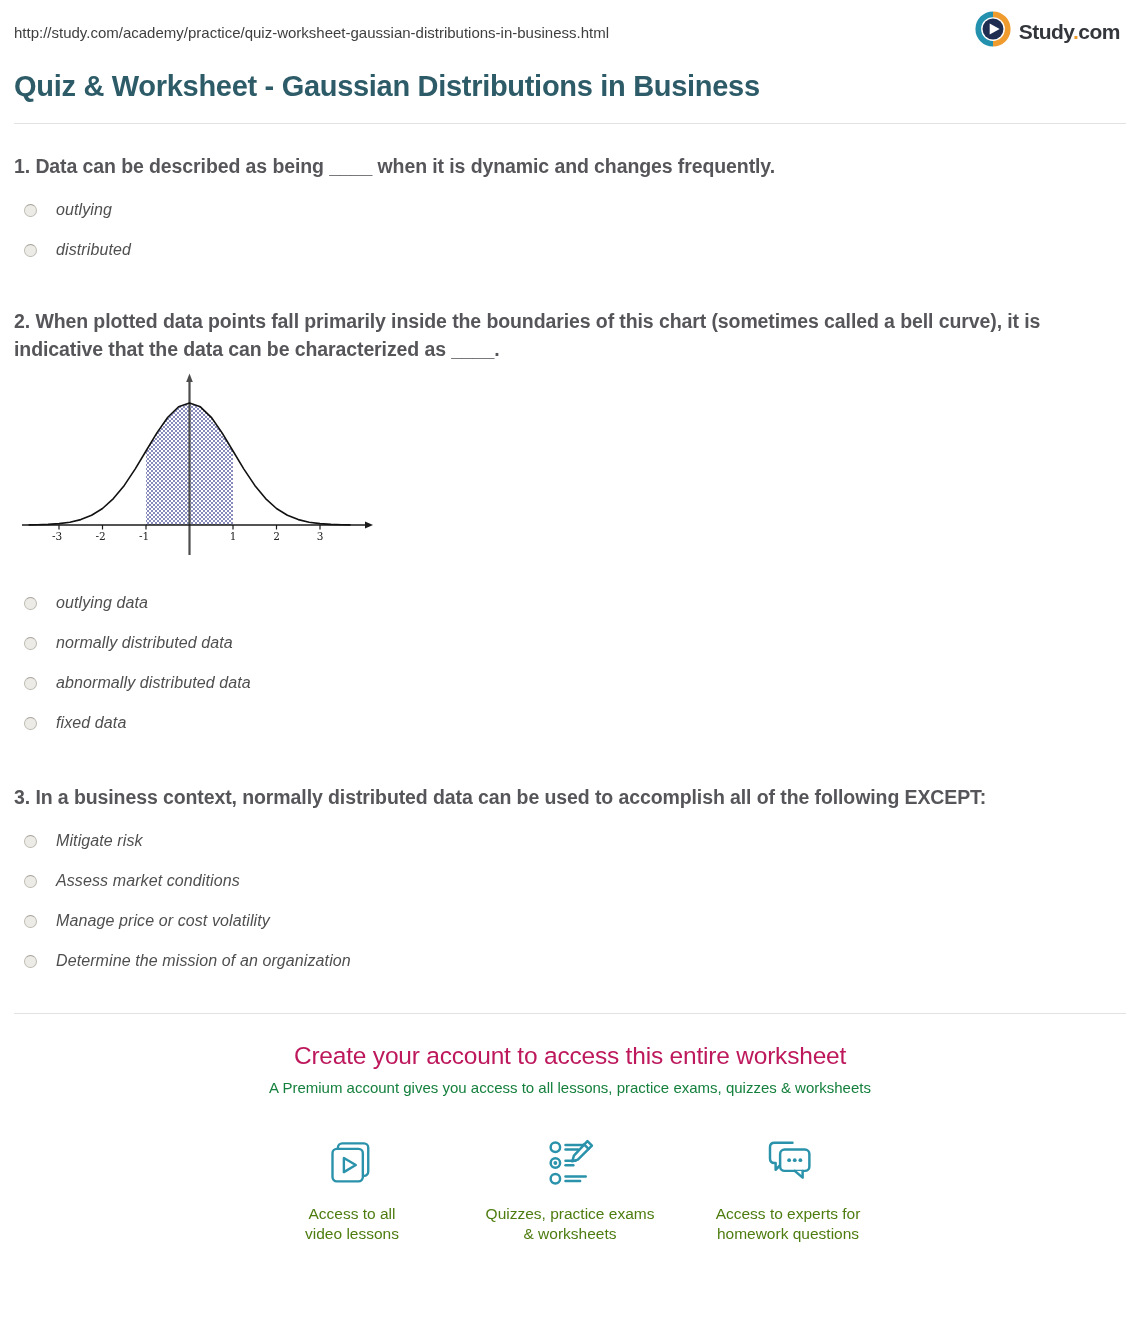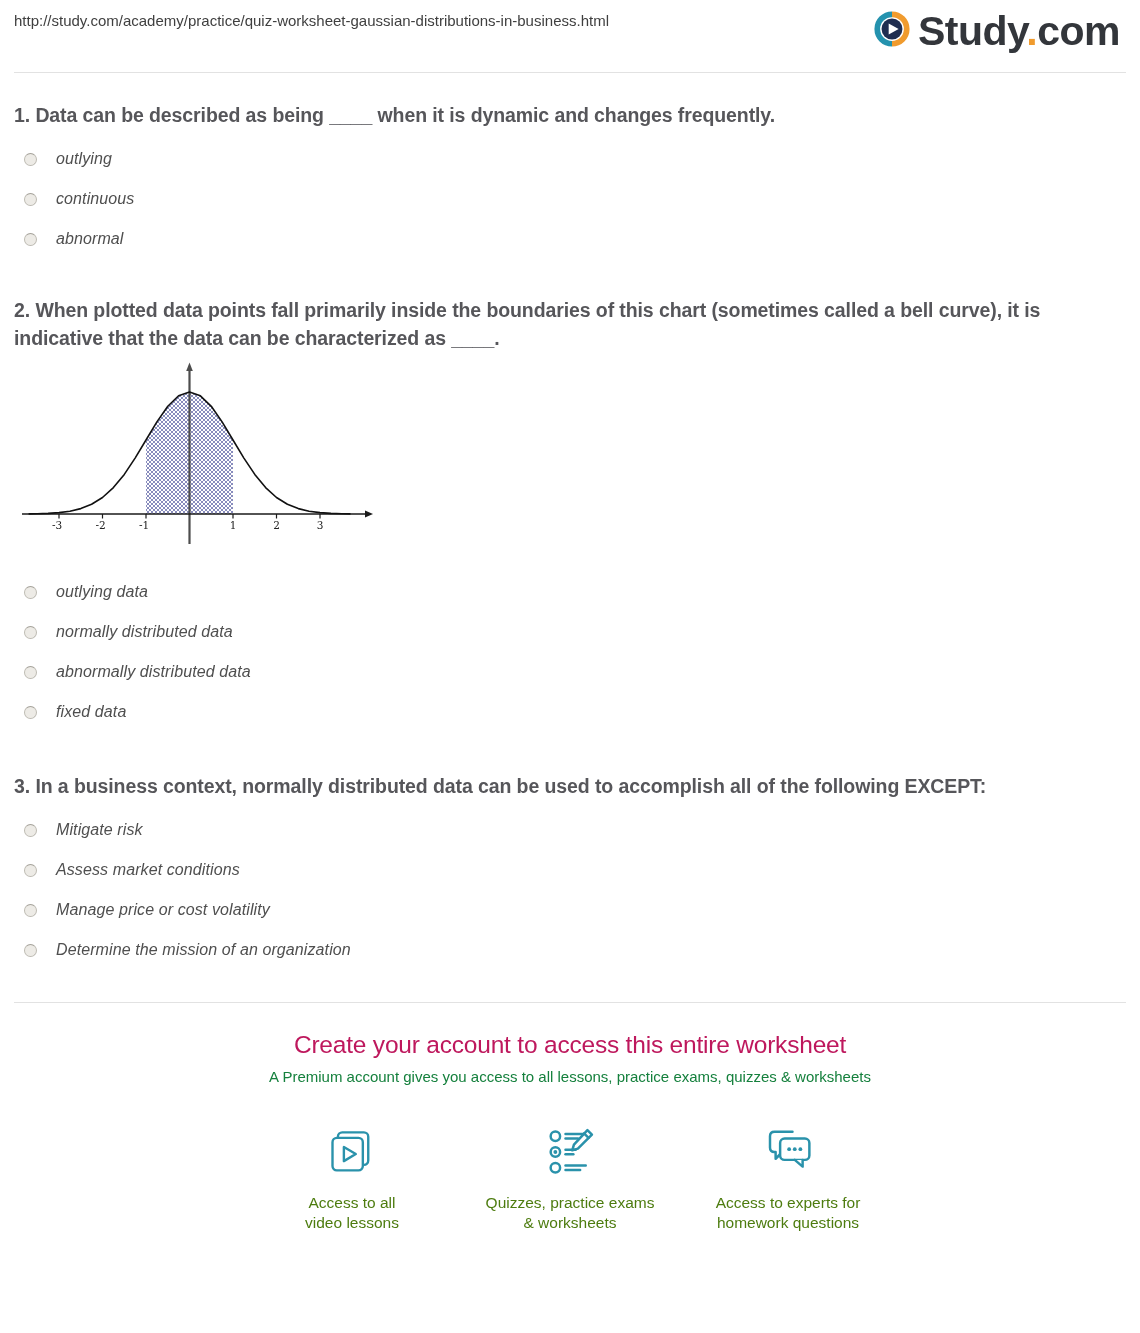--- a/index.html
+++ b/index.html
@@ -6,24 +6,24 @@
   body {
     width: 1140px; min-height: 1333px;
     background: #ffffff;
     font-family: "Liberation Sans", sans-serif;
     color: #4f4f4f;
     position: relative;
   }
   .page { width: 1140px; padding: 0 14px; }
 
   
-  .hdr { display: flex; justify-content: space-between; align-items: flex-start; padding-top: 10px; height: 52px; }
+  .hdr { display: flex; justify-content: space-between; align-items: center; padding-top: 10px; height: 52px; }
   .url { font-size: 15px; color: #3f3f3f; letter-spacing: 0; padding-top: 2px; }
   .logo { display: flex; align-items: center; gap: 7px; margin-right: 6px; cursor: pointer; }
-  .logo-text { font-size: 41px; font-weight: 700; color: #33363b; letter-spacing: -0.5px; line-height: 1; }
+  .logo-text { font-size: 21px; font-weight: 700; color: #33363b; letter-spacing: -0.5px; line-height: 1; }
   .logo-text .dot { color: #f09b2e; }
 
   
   h1.title {
     margin-top: 18px;
     font-size: 29px; font-weight: 700; letter-spacing: -0.3px;
     color: #2d5c68;
   }
   .rule { border: none; border-top: 1px solid #e2e2e2; margin-top: 20px; }
 
@@ -77,35 +77,32 @@
           <path d="M20,4.5 A15.5,15.5 0 0 0 20,35.5" fill="none" stroke="#2492ae" stroke-width="6"></path>
           <path d="M20,4.5 A15.5,15.5 0 0 1 20,35.5" fill="none" stroke="#f09b2e" stroke-width="6"></path>
           <circle cx="20" cy="20" r="11" fill="#1f2d50"></circle>
           <path d="M16.5,14.2 L16.5,25.8 L27,20 Z" fill="#ffffff"></path>
         </svg>
       </span>
       <span class="logo-text"><span>Study</span><span class="dot">.</span><span>com</span></span>
     </div>
   </div>
 
+  <h1 class="title">Quiz &amp; Worksheet - Gaussian Distributions in Business</h1>
   <hr class="rule">
 
   <div class="q-text q1">1. Data can be described as being ____ when it is dynamic and changes frequently.</div>
   <div class="opts">
     <div class="opt-row">
       <span class="radio"></span>
       <span class="opt-label">outlying</span>
     </div>
     <div class="opt-row">
       <span class="radio"></span>
-      <span class="opt-label">continuous</span>
-    </div>
-    <div class="opt-row">
-      <span class="radio"></span>
-      <span class="opt-label">abnormal</span>
+      <span class="opt-label">distributed</span>
     </div>
   </div>
 
   <div class="q-text q2">2. When plotted data points fall primarily inside the boundaries of this chart (sometimes called a bell curve), it is indicative that the data can be characterized as ____.</div>
 
   <div class="chart-wrap">
     <svg width="362" height="186" viewBox="0 0 362 186">
       <defs>
         <pattern id="xhatch" width="4" height="4" patternUnits="userSpaceOnUse">
           <path d="M0,0 L4,4 M4,0 L0,4" stroke="#7a7fb5" stroke-width="0.9" fill="none"></path>

